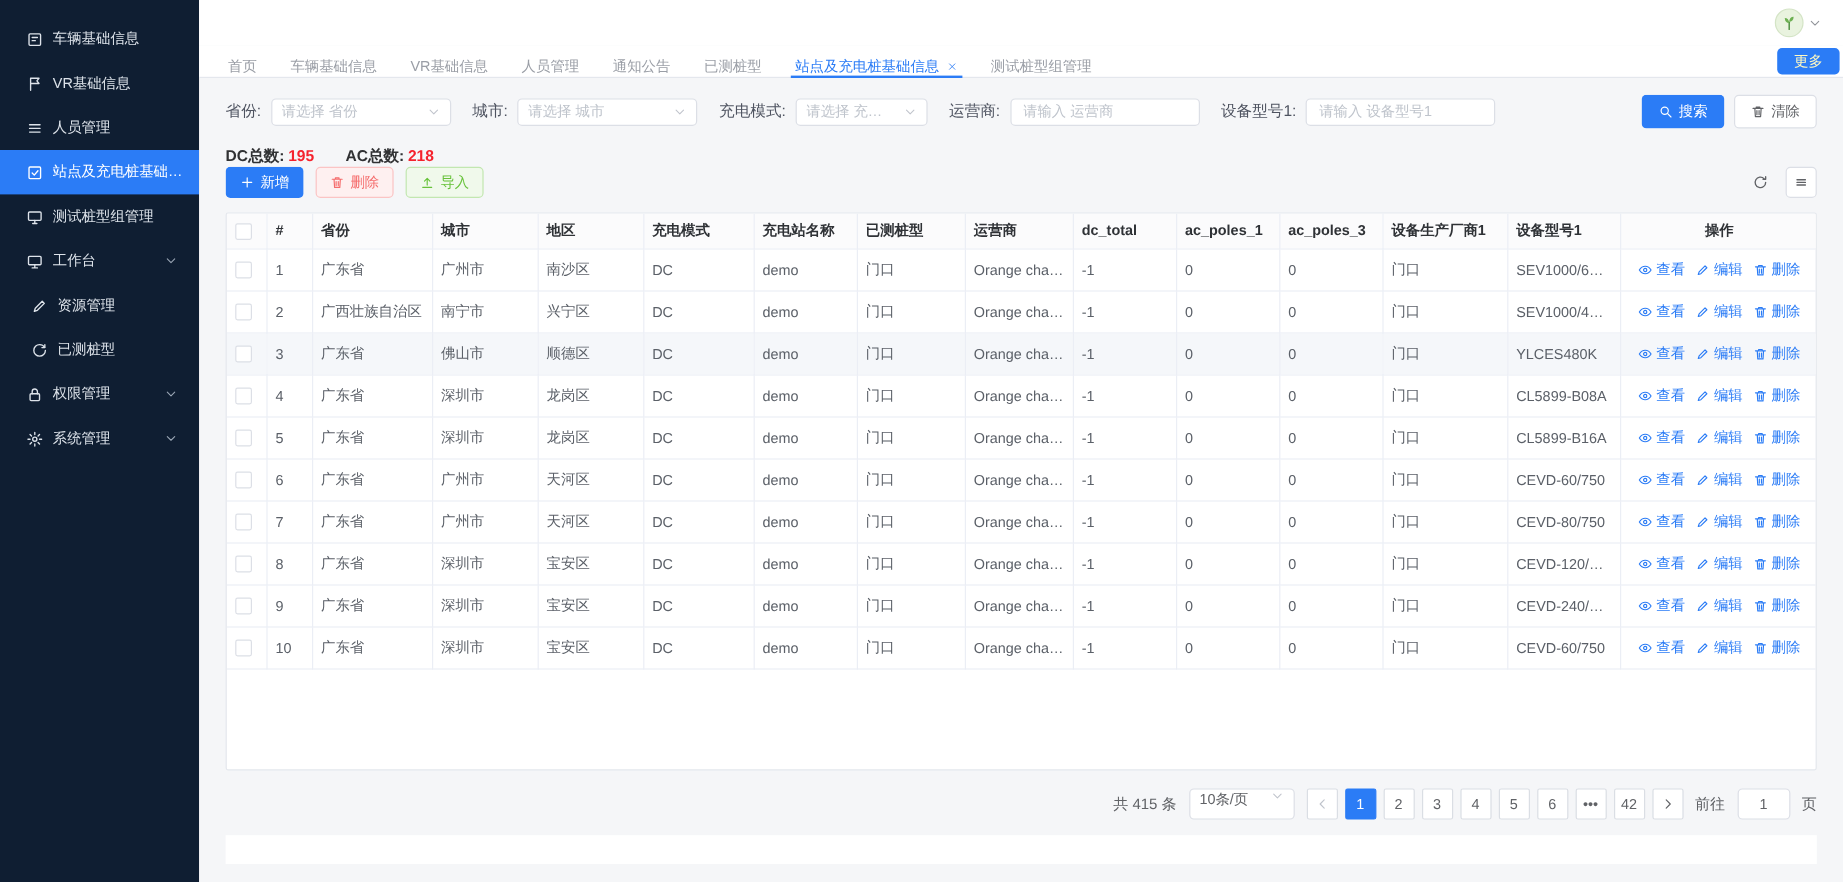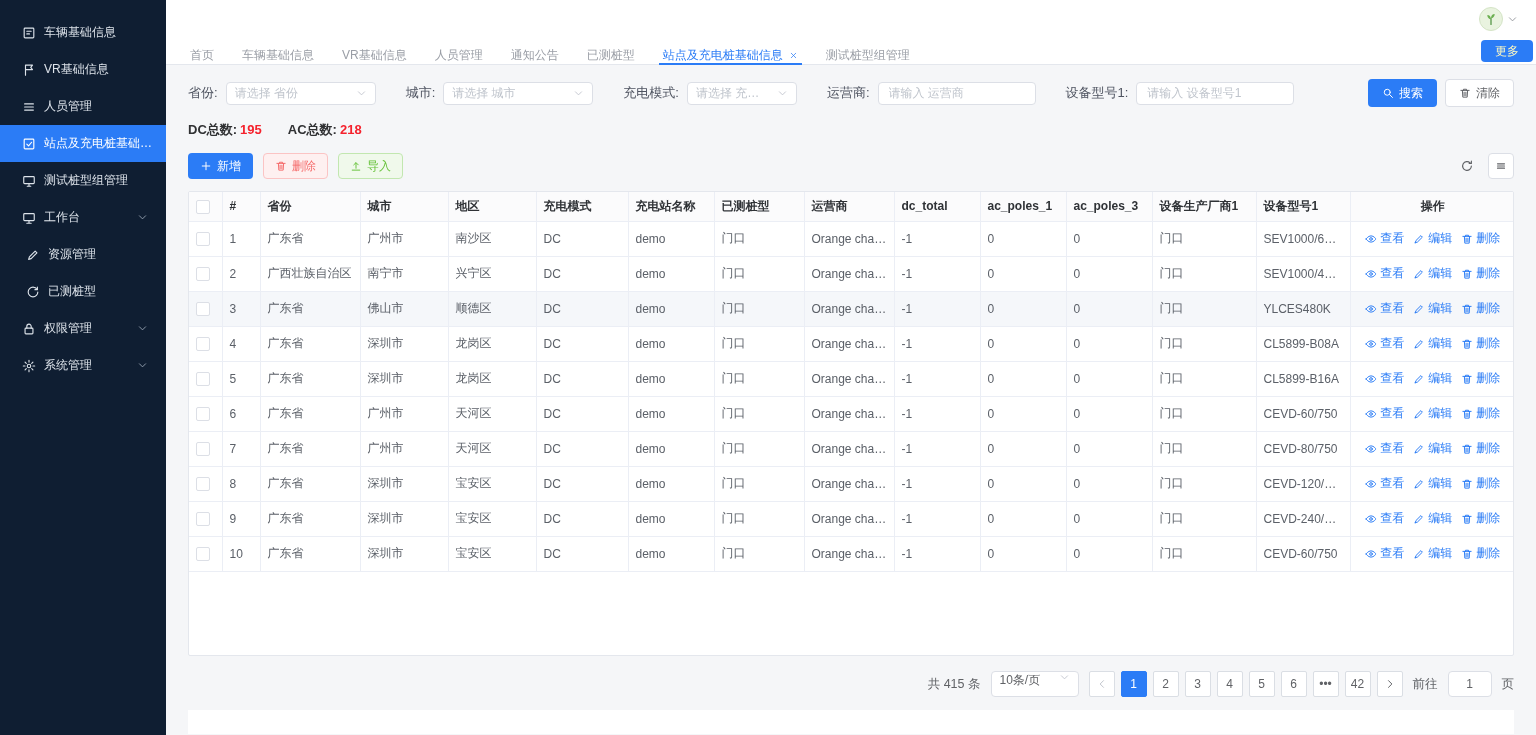--- a/index.html
+++ b/index.html
@@ -25,41 +25,41 @@
 .chev-gray{color:#909399;font-size:11px}
 .tabbar{height:27px;background:#fff;border-bottom:1px solid #e4e7ed;display:flex;align-items:flex-end;padding-left:10px;position:relative;flex-shrink:0}
 .tab{display:flex;align-items:center;gap:6px;padding:0 14px;font-size:12px;color:#9a9ea6;cursor:pointer;position:relative;white-space:nowrap}
 .tab.active{color:#2b7cf6}
 .tab.active::after{content:"";position:absolute;left:10px;right:10px;bottom:-1px;height:2px;background:#2b7cf6}
 .tab .icon{font-size:9px}
 .more-btn{position:absolute;right:3px;top:2px;height:22px;background:#2b7cf6;color:#fef9c3;border:none;border-radius:4px;padding:0 14px;font-size:12px;cursor:pointer;font-family:inherit}
 
 .content{flex:1;padding:14px 22px 0;display:flex;flex-direction:column;min-height:0}
 .filter-row{display:flex;align-items:center}
-.filter-fields{display:flex;align-items:center;gap:30px}
+.filter-fields{display:flex;align-items:center;gap:18px}
 .ffield{display:flex;align-items:center;gap:8px}
 .flabel{font-size:13px;color:#4e5360;white-space:nowrap}
 .fselect,.finput{height:23px;border:1px solid #dcdfe6;border-radius:4px;background:#fff;font-size:12px;color:#606266}
 .fselect{display:flex;align-items:center;justify-content:space-between;gap:6px;padding:0 8px;cursor:pointer;min-width:0}
 .fselect .ph{color:#bfc4cc;overflow:hidden;white-space:nowrap;text-overflow:ellipsis}
 .fselect .icon{color:#c0c4cc;font-size:11px}
 .finput{width:158px;padding:0 10px;font-family:inherit}
 .finput::placeholder{color:#bfc4cc}
 .filter-actions{margin-left:auto;display:flex;gap:8px}
 .btn{display:inline-flex;align-items:center;gap:5px;height:28px;padding:0 13px;border-radius:4px;font-size:12px;border:1px solid transparent;cursor:pointer;background:#fff;font-family:inherit;white-space:nowrap}
 .btn .icon{font-size:12px}
 .btn.primary{background:#2b7cf6;color:#fff}
 .btn.plain{border-color:#dcdfe6;color:#606266}
 .btn.danger{background:#fef0f0;border-color:#fbc4c4;color:#f56c6c}
 .btn.success{background:#f0f9eb;border-color:#c2e7b0;color:#67c23a}
 .btn.sm{height:26px;padding:0 11px}
 .stats-row{display:flex;gap:26px;margin-top:14px;font-size:13px;align-items:center}
 .stat-label{color:#303133;font-weight:700}
 .stat-value{color:#f5222d;font-weight:700;margin-left:3px}
-.toolbar-row{display:flex;align-items:center;margin-top:14px}
+.toolbar-row{display:flex;align-items:center;}
 .toolbar-left{display:flex;gap:10px}
 .toolbar-right{margin-left:auto;display:flex;gap:8px;align-items:center}
 .icon-btn{width:26px;height:26px;display:flex;align-items:center;justify-content:center;color:#606266;background:transparent;border:none;cursor:pointer;font-size:14px}
 .icon-btn.bordered{border:1px solid #dcdfe6;border-radius:4px;background:#fff}
 
 .table-wrap{margin-top:12px;height:465px;background:#fff;border:1px solid #e4e7ed;border-radius:2px;overflow:hidden;flex-shrink:0}
 table{width:100%;border-collapse:collapse;table-layout:fixed}
 th,td{border-right:1px solid #ebeef5;border-bottom:1px solid #ebeef5;padding:0 7px;text-align:left;white-space:nowrap;overflow:hidden;text-overflow:ellipsis}
 th:last-child,td:last-child{border-right:none;text-align:center}
 th{height:29px;background:#fbfbfc;color:#2f3236;font-weight:700;font-size:12px}

